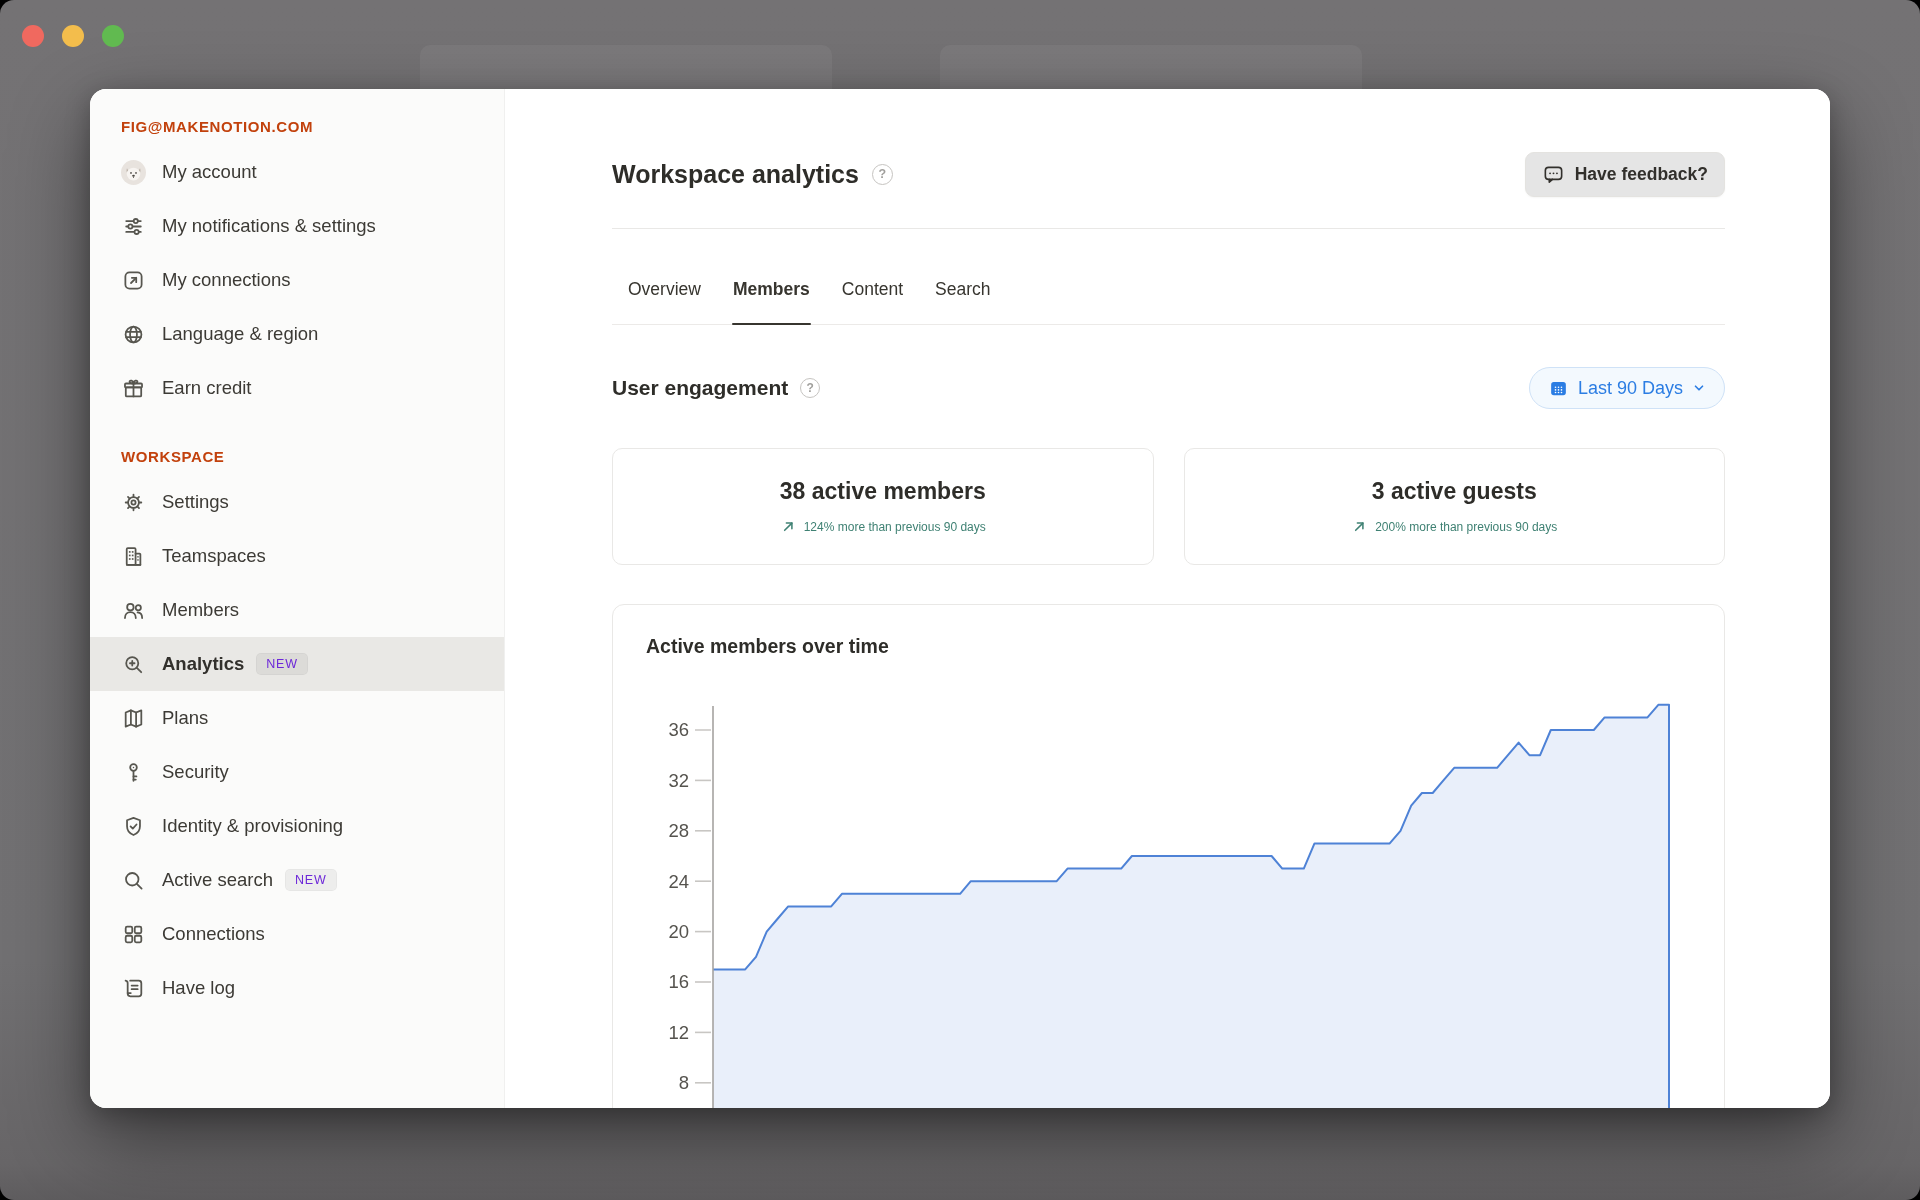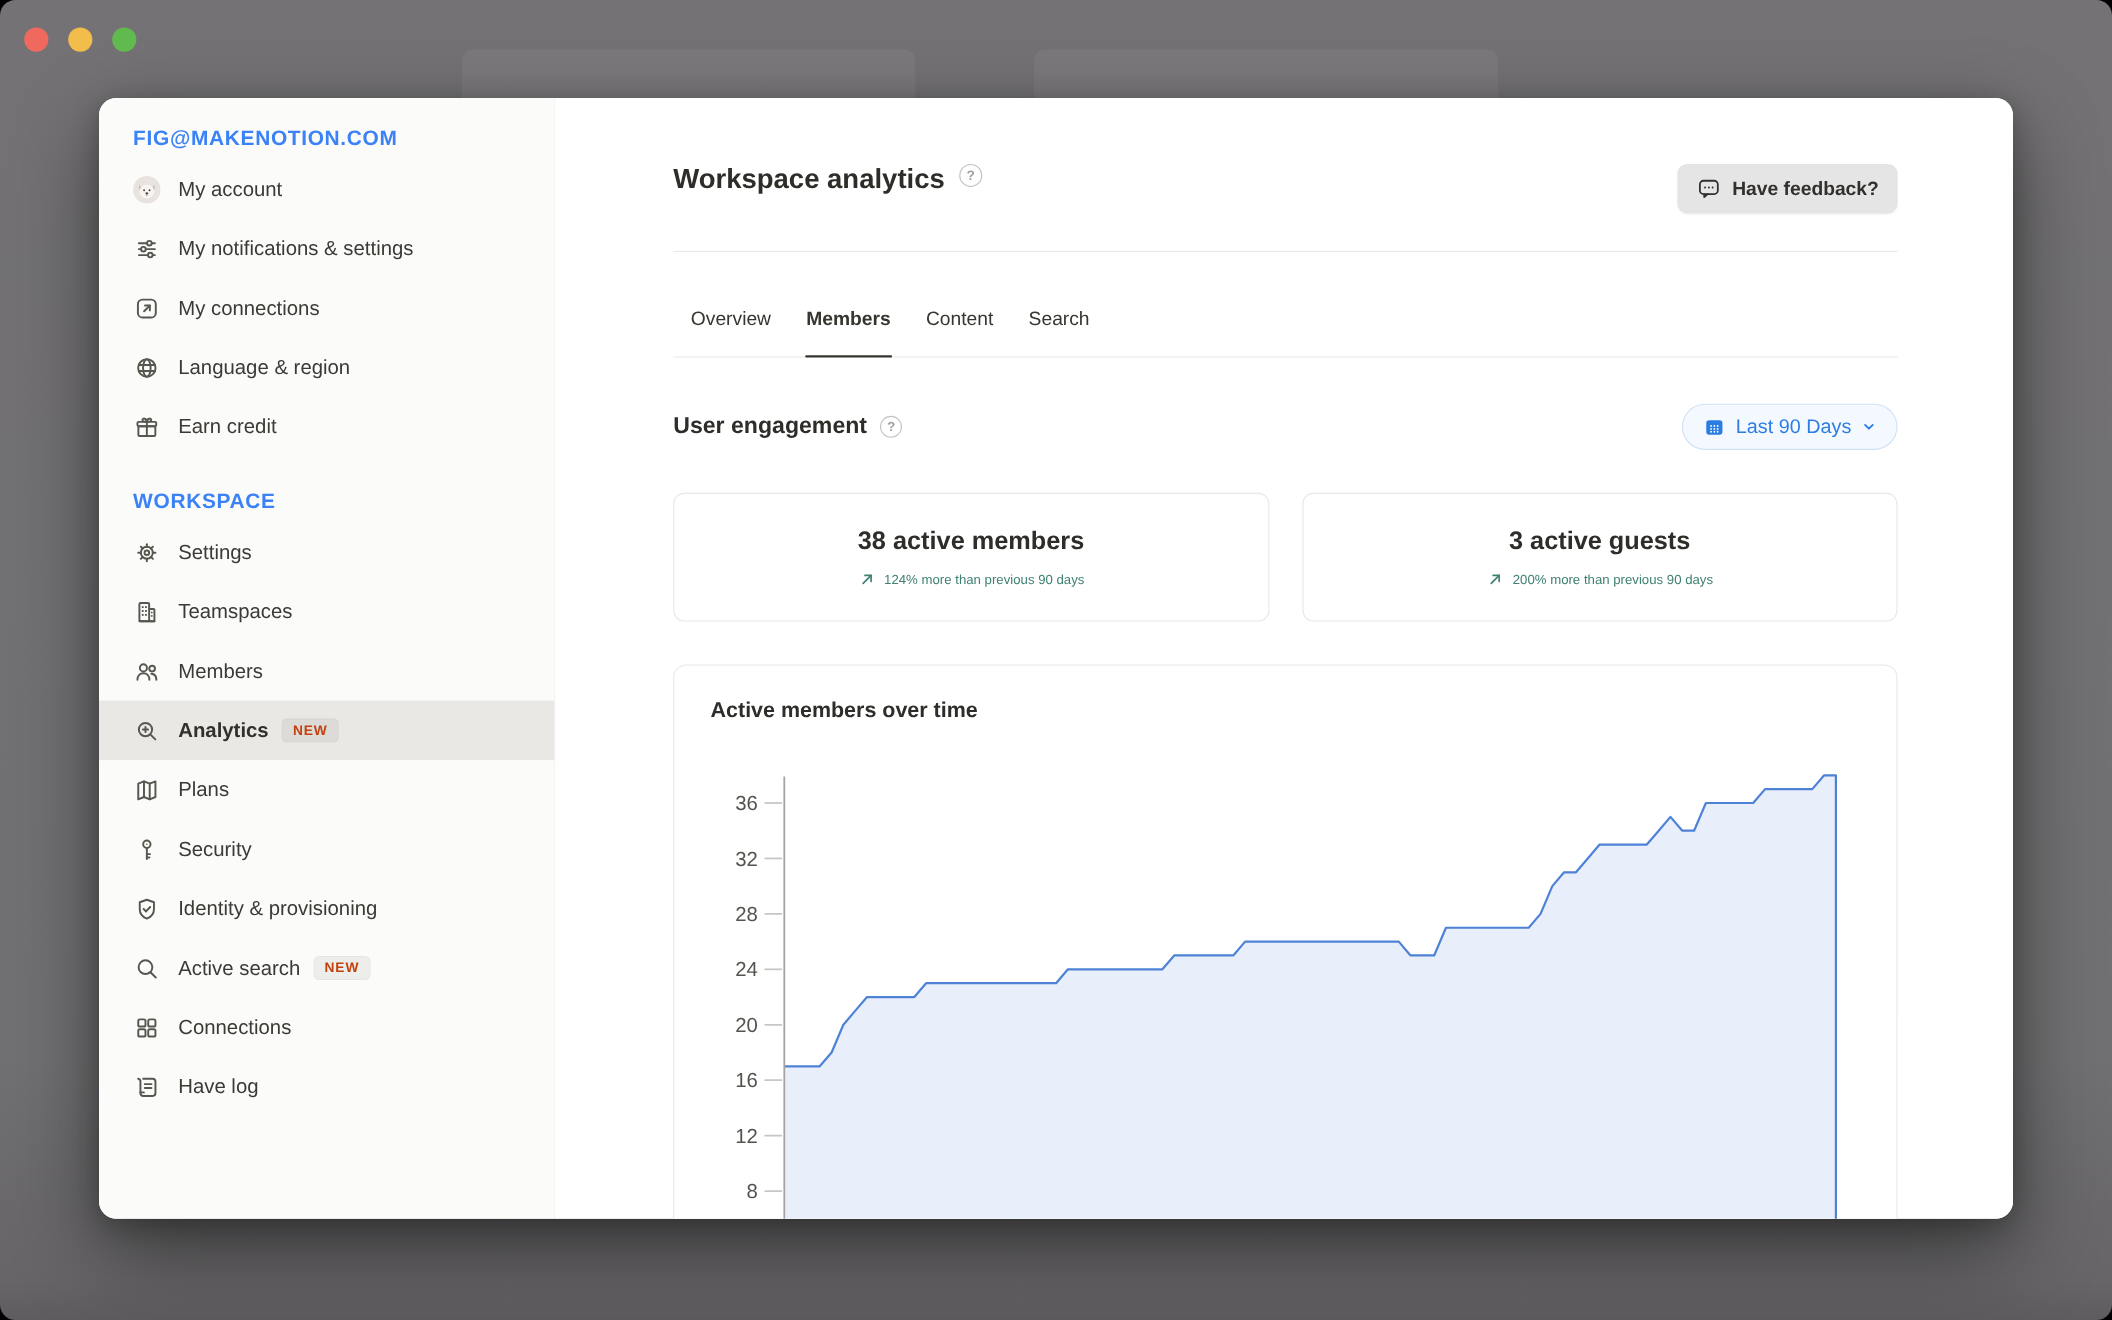--- a/index.html
+++ b/index.html
@@ -33,47 +33,47 @@
   }
 
   
   .sidebar {
     position:absolute; left:0; top:0; bottom:0; width:415px;
     background:#fbfbfa; border-right:1px solid rgba(0,0,0,0.045);
     padding-top:26px; overflow:hidden;
   }
   .section-label {
     padding:0 16px 0 31px; height:24px; line-height:24px;
-    font-size:19px; font-weight:600; letter-spacing:0.6px;
-    color:#3b82f6; margin-bottom:6px; text-transform:uppercase;
+    font-size:15px; font-weight:600; letter-spacing:0.6px;
+    color:#c2410c; margin-bottom:6px; text-transform:uppercase;
   }
   .section-label.workspace { margin-top:30px; }
   .side-item {
     display:flex; align-items:center; min-height:54px;
     padding:4px 16px 4px 30px; cursor:pointer;
   }
   .side-item.active { background:#e9e8e5; }
   .side-icon { width:27px; height:27px; flex:0 0 27px; margin-right:15px;
     display:flex; align-items:center; justify-content:center; }
   .side-icon svg { width:25px; height:25px; }
   .side-label { font-size:18.5px; color:#3c3a35; font-weight:500; line-height:1.26; }
   .side-item.active .side-label { font-weight:700; color:#32302c; }
   .side-item.two-line .side-label { max-width:215px; }
   .new-badge {
-    margin-left:12px; font-size:12.5px; font-weight:700; letter-spacing:0.8px;
-    color:#c2410c; background:rgba(0,0,0,0.055); border:1px solid rgba(0,0,0,0.03);
+    margin-left:12px; font-size:12.5px; font-weight:400; letter-spacing:0.8px;
+    color:#6d28d9; background:rgba(0,0,0,0.055); border:1px solid rgba(0,0,0,0.03);
     border-radius:5px; padding:3px 9px; white-space:nowrap;
   }
 
   
   .main { position:absolute; left:415px; top:0; right:0; bottom:0; background:#fff; }
 
   .page-header {
     position:absolute; left:107px; right:105px; top:60px; height:50px;
-    display:flex; align-items:flex-start;
+    display:flex; align-items:center;
   }
   .page-title { font-size:25px; font-weight:700; color:#2e2d29; }
   .help-dot {
     width:21px; height:21px; border-radius:50%; border:1.6px solid #c6c4c1;
     color:#a09f9c; font-size:12.5px; font-weight:700;
     display:inline-flex; align-items:center; justify-content:center;
     margin-left:13px; cursor:pointer;
   }
   .feedback-btn {
     margin-left:auto; display:flex; align-items:center; gap:10px;

